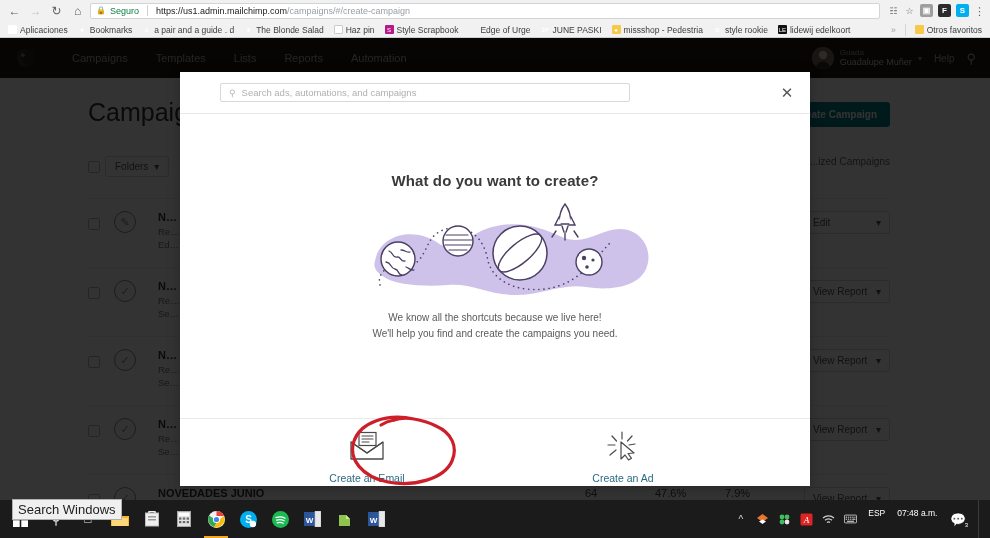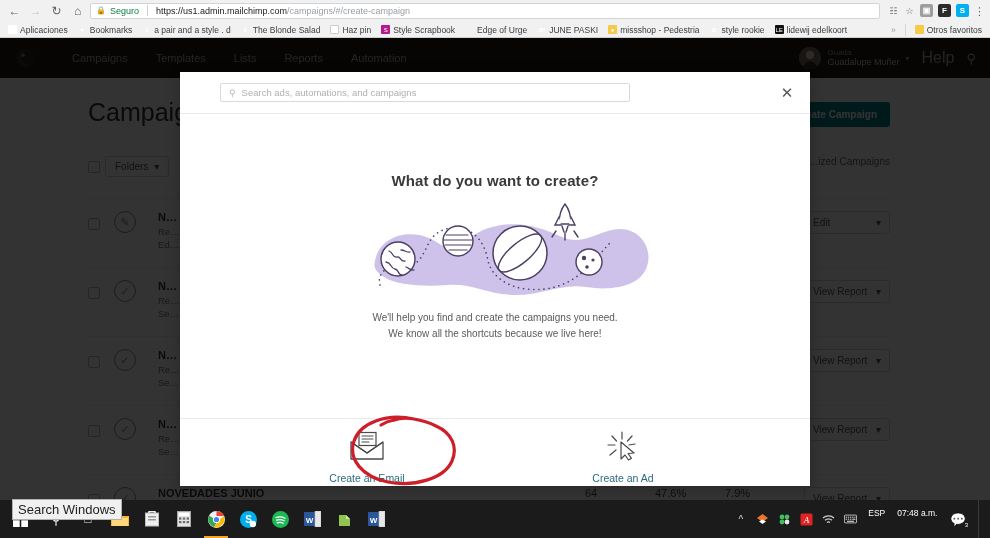--- a/index.html
+++ b/index.html
@@ -99,21 +99,21 @@
   .mc-nav-right { margin-left: auto; display: flex; align-items: center; gap: 12px; }
   .mc-user { display: flex; align-items: center; gap: 6px; }
   .mc-avatar {
     width: 22px; height: 22px; border-radius: 50%; background: #6b5f55;
     overflow: hidden; position: relative; flex: 0 0 auto;
   }
   .mc-user-text { line-height: 1.15; }
   .mc-user-text .u1 { font-size: 8px; color: #a89f96; }
   .mc-user-text .u2 { font-size: 9px; color: #d6cfc8; }
   .mc-chev { color: #9a9189; font-size: 8px; }
-  .mc-help { color: #b8b0a8; font-size: 16px; }
+  .mc-help { color: #b8b0a8; font-size: 10px; }
   .mc-search-ico { color: #b8b0a8; font-size: 13px; }
 
   .mc-body { position: absolute; left: 0; top: 40px; width: 990px; height: 422px; background: #fff; }
   .mc-title {
     position: absolute; left: 88px; top: 20px;
     font-size: 25px; color: #333; font-weight: normal;
   }
   .btn-create-campaign {
     position: absolute; right: 100px; top: 24px;
     background: #007c89; color: #fff; font-size: 10px; font-weight: bold;
@@ -283,21 +283,21 @@
       <div class="bm">
         <span class="favi f-apps">▦</span>
         <span>Aplicaciones</span>
       </div>
       <div class="bm">
         <span class="favi f-star">★</span>
         <span>Bookmarks</span>
       </div>
       <div class="bm">
         <span class="favi f-amp">&amp;</span>
-        <span>a pair and a style . d</span>
+        <span>a pair and a guide . d</span>
       </div>
       <div class="bm">
         <span class="favi f-pale">❦</span>
         <span>The Blonde Salad</span>
       </div>
       <div class="bm">
         <span class="favi f-doc">□</span>
         <span>Haz pin</span>
       </div>
       <div class="bm">
@@ -552,22 +552,22 @@
           <g stroke="#4b3f63" stroke-width="1.4" fill="#fff" stroke-linecap="round">
             <path d="M385 5 c4 5 6 12 6 20 h-12 c0-8 2-15 6-20 z" transform="translate(0,0)"></path>
             <path d="M379 18 l-4 8 h6 M391 18 l4 8 h-6"></path>
             <path d="M382 27 l2 6 M388 27 l-2 6"></path>
             <path d="M376 32 l-4 6 M385 34 l0 7 M394 32 l4 6"></path>
           </g>
         </svg>
       </div>
 
       <div class="modal-sub">
+        <div>We know all the shortcuts because we live here!</div>
         <div>We'll help you find and create the campaigns you need.</div>
-        <div>We know all the shortcuts because we live here!</div>
       </div>
 
     </div>
 
     <div class="modal-foot">
       <a href="#" class="create-opt">
         <span>
           <svg width="38" height="30" viewBox="0 0 38 30" aria-hidden="true">
             <rect x="11" y="1.5" width="17" height="13" fill="#fff" stroke="#4a4a4a" stroke-width="1.2"></rect>
             <path d="M14 5h11M14 8h11M14 11h7" stroke="#4a4a4a" stroke-width="1.1" stroke-linecap="round"></path>

